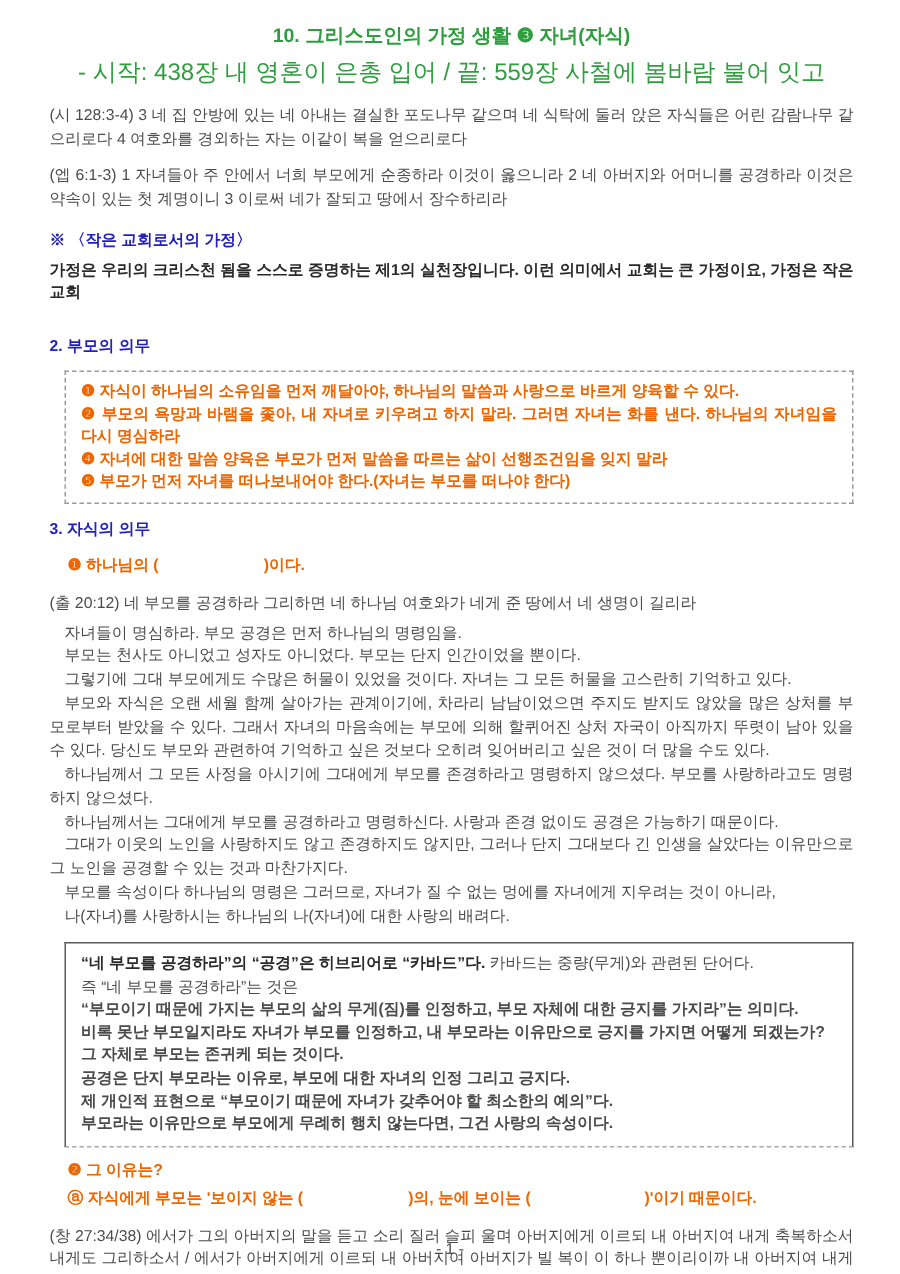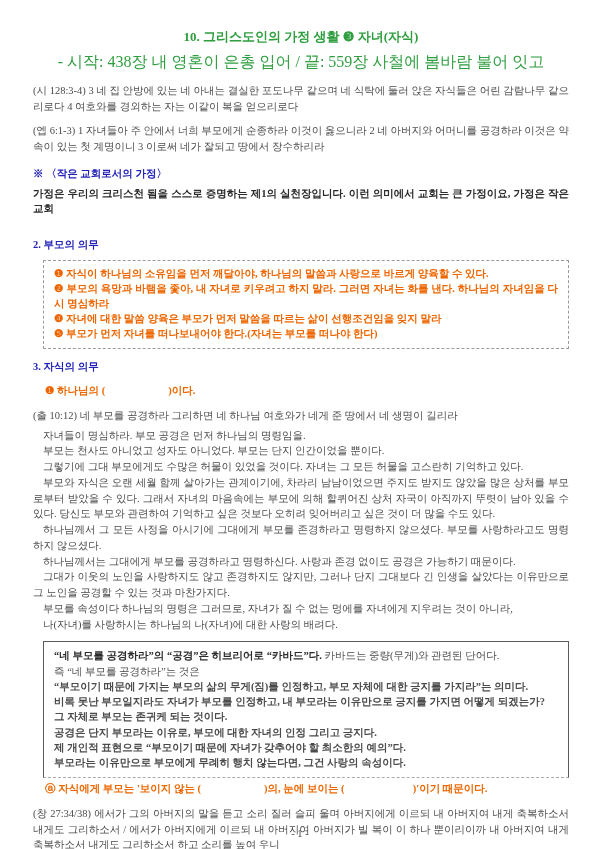--- a/index.html
+++ b/index.html
@@ -1,22 +1,22 @@
 <!DOCTYPE html>
 <html><head>
 <meta charset="utf-8">
 <style>
   html,body{margin:0;padding:0;background:#ffffff;}
   .page{
     position:relative;
     width:600px;height:849px;
     box-sizing:border-box;
     background:#ffffff;
-    padding:29px 31px 0 33px;
-    font-family:Liberation Serif, serif;
+    padding:16px 31px 0 33px;
+    font-family:Liberation Sans, sans-serif;
     font-size:10.5px;
     line-height:1.5;
     color:#4b4b4b;
     overflow:hidden;
   }
   .doc-title{
     text-align:center;
     color:#2f9e3f;
     font-weight:bold;
     font-size:13px;
@@ -113,21 +113,21 @@
     <div class="duty-item">❶ 자식이 하나님의 소유임을 먼저 깨달아야, 하나님의 말씀과 사랑으로 바르게 양육할 수 있다.</div>
     <div class="duty-item">❷ 부모의 욕망과 바램을 좇아, 내 자녀로 키우려고 하지 말라. 그러면 자녀는 화를 낸다. 하나님의 자녀임을 다시 명심하라</div>
     <div class="duty-item">❹ 자녀에 대한 말씀 양육은 부모가 먼저 말씀을 따르는 삶이 선행조건임을 잊지 말라</div>
     <div class="duty-item">❺ 부모가 먼저 자녀를 떠나보내어야 한다.(자녀는 부모를 떠나야 한다)</div>
   </div>
 
   <div class="section-heading">3. 자식의 의무</div>
 
   <div class="q-line">❶ 하나님의 (&nbsp;&nbsp;&nbsp;&nbsp;&nbsp;&nbsp;&nbsp;&nbsp;&nbsp;&nbsp;&nbsp;&nbsp;&nbsp;&nbsp;&nbsp;&nbsp;&nbsp;&nbsp;&nbsp;&nbsp;&nbsp;&nbsp;&nbsp;&nbsp;)이다.</div>
 
-  <p class="verse">(출 10:12) 네 부모를 공경하라 그리하면 네 하나님 여호와가 네게 준 땅에서 네 생명이 길리라</p>
+  <p class="verse">(출 20:12) 네 부모를 공경하라 그리하면 네 하나님 여호와가 네게 준 땅에서 네 생명이 길리라</p>
 
   <div class="body-group">
     <p class="body-para">자녀들이 명심하라. 부모 공경은 먼저 하나님의 명령임을.</p>
     <p class="body-para">부모는 천사도 아니었고 성자도 아니었다. 부모는 단지 인간이었을 뿐이다.</p>
     <p class="body-para">그렇기에 그대 부모에게도 수많은 허물이 있었을 것이다. 자녀는 그 모든 허물을 고스란히 기억하고 있다.</p>
     <p class="body-para">부모와 자식은 오랜 세월 함께 살아가는 관계이기에, 차라리 남남이었으면 주지도 받지도 않았을 많은 상처를 부모로부터 받았을 수 있다. 그래서 자녀의 마음속에는 부모에 의해 할퀴어진 상처 자국이 아직까지 뚜렷이 남아 있을 수 있다. 당신도 부모와 관련하여 기억하고 싶은 것보다 오히려 잊어버리고 싶은 것이 더 많을 수도 있다.</p>
     <p class="body-para">하나님께서 그 모든 사정을 아시기에 그대에게 부모를 존경하라고 명령하지 않으셨다. 부모를 사랑하라고도 명령하지 않으셨다.</p>
     <p class="body-para">하나님께서는 그대에게 부모를 공경하라고 명령하신다. 사랑과 존경 없이도 공경은 가능하기 때문이다.</p>
     <p class="body-para">그대가 이웃의 노인을 사랑하지도 않고 존경하지도 않지만, 그러나 단지 그대보다 긴 인생을 살았다는 이유만으로 그 노인을 공경할 수 있는 것과 마찬가지다.</p>
     <p class="body-para">부모를 속성이다 하나님의 명령은 그러므로, 자녀가 질 수 없는 멍에를 자녀에게 지우려는 것이 아니라,</p>
@@ -138,19 +138,20 @@
     <div class="k-line"><span class="k-bold">“네 부모를 공경하라”의 “공경”은 히브리어로 “카바드”다.</span><span> 카바드는 중량(무게)와 관련된 단어다.</span></div>
     <div class="k-line">즉 “네 부모를 공경하라”는 것은</div>
     <div class="k-line k-red">“부모이기 때문에 가지는 부모의 삶의 무게(짐)를 인정하고, 부모 자체에 대한 긍지를 가지라”는 의미다.</div>
     <div class="k-line k-red">비록 못난 부모일지라도 자녀가 부모를 인정하고, 내 부모라는 이유만으로 긍지를 가지면 어떻게 되겠는가?</div>
     <div class="k-line k-red">그 자체로 부모는 존귀케 되는 것이다.</div>
     <div class="k-line k-orange">공경은 단지 부모라는 이유로, 부모에 대한 자녀의 인정 그리고 긍지다.</div>
     <div class="k-line k-orange">제 개인적 표현으로 “부모이기 때문에 자녀가 갖추어야 할 최소한의 예의”다.</div>
     <div class="k-line k-orange">부모라는 이유만으로 부모에게 무례히 행치 않는다면, 그건 사랑의 속성이다.</div>
   </div>
 
+  <div class="q-line">❷ 그 이유는?</div>
   <div class="q-line" style="margin-top:3px;">ⓐ 자식에게 부모는 '보이지 않는 (&nbsp;&nbsp;&nbsp;&nbsp;&nbsp;&nbsp;&nbsp;&nbsp;&nbsp;&nbsp;&nbsp;&nbsp;&nbsp;&nbsp;&nbsp;&nbsp;&nbsp;&nbsp;&nbsp;&nbsp;&nbsp;&nbsp;&nbsp;&nbsp;)의, 눈에 보이는 (&nbsp;&nbsp;&nbsp;&nbsp;&nbsp;&nbsp;&nbsp;&nbsp;&nbsp;&nbsp;&nbsp;&nbsp;&nbsp;&nbsp;&nbsp;&nbsp;&nbsp;&nbsp;&nbsp;&nbsp;&nbsp;&nbsp;&nbsp;&nbsp;&nbsp;&nbsp;)'이기 때문이다.</div>
 
   <p class="verse">(창 27:34/38) 에서가 그의 아버지의 말을 듣고 소리 질러 슬피 울며 아버지에게 이르되 내 아버지여 내게 축복하소서 내게도 그리하소서 / 에서가 아버지에게 이르되 내 아버지여 아버지가 빌 복이 이 하나 뿐이리이까 내 아버지여 내게 축복하소서 내게도 그리하소서 하고 소리를 높여 우니</p>
 
   <div class="page-footer">- 1 -</div>
 
 </div>
 
 </body></html>

